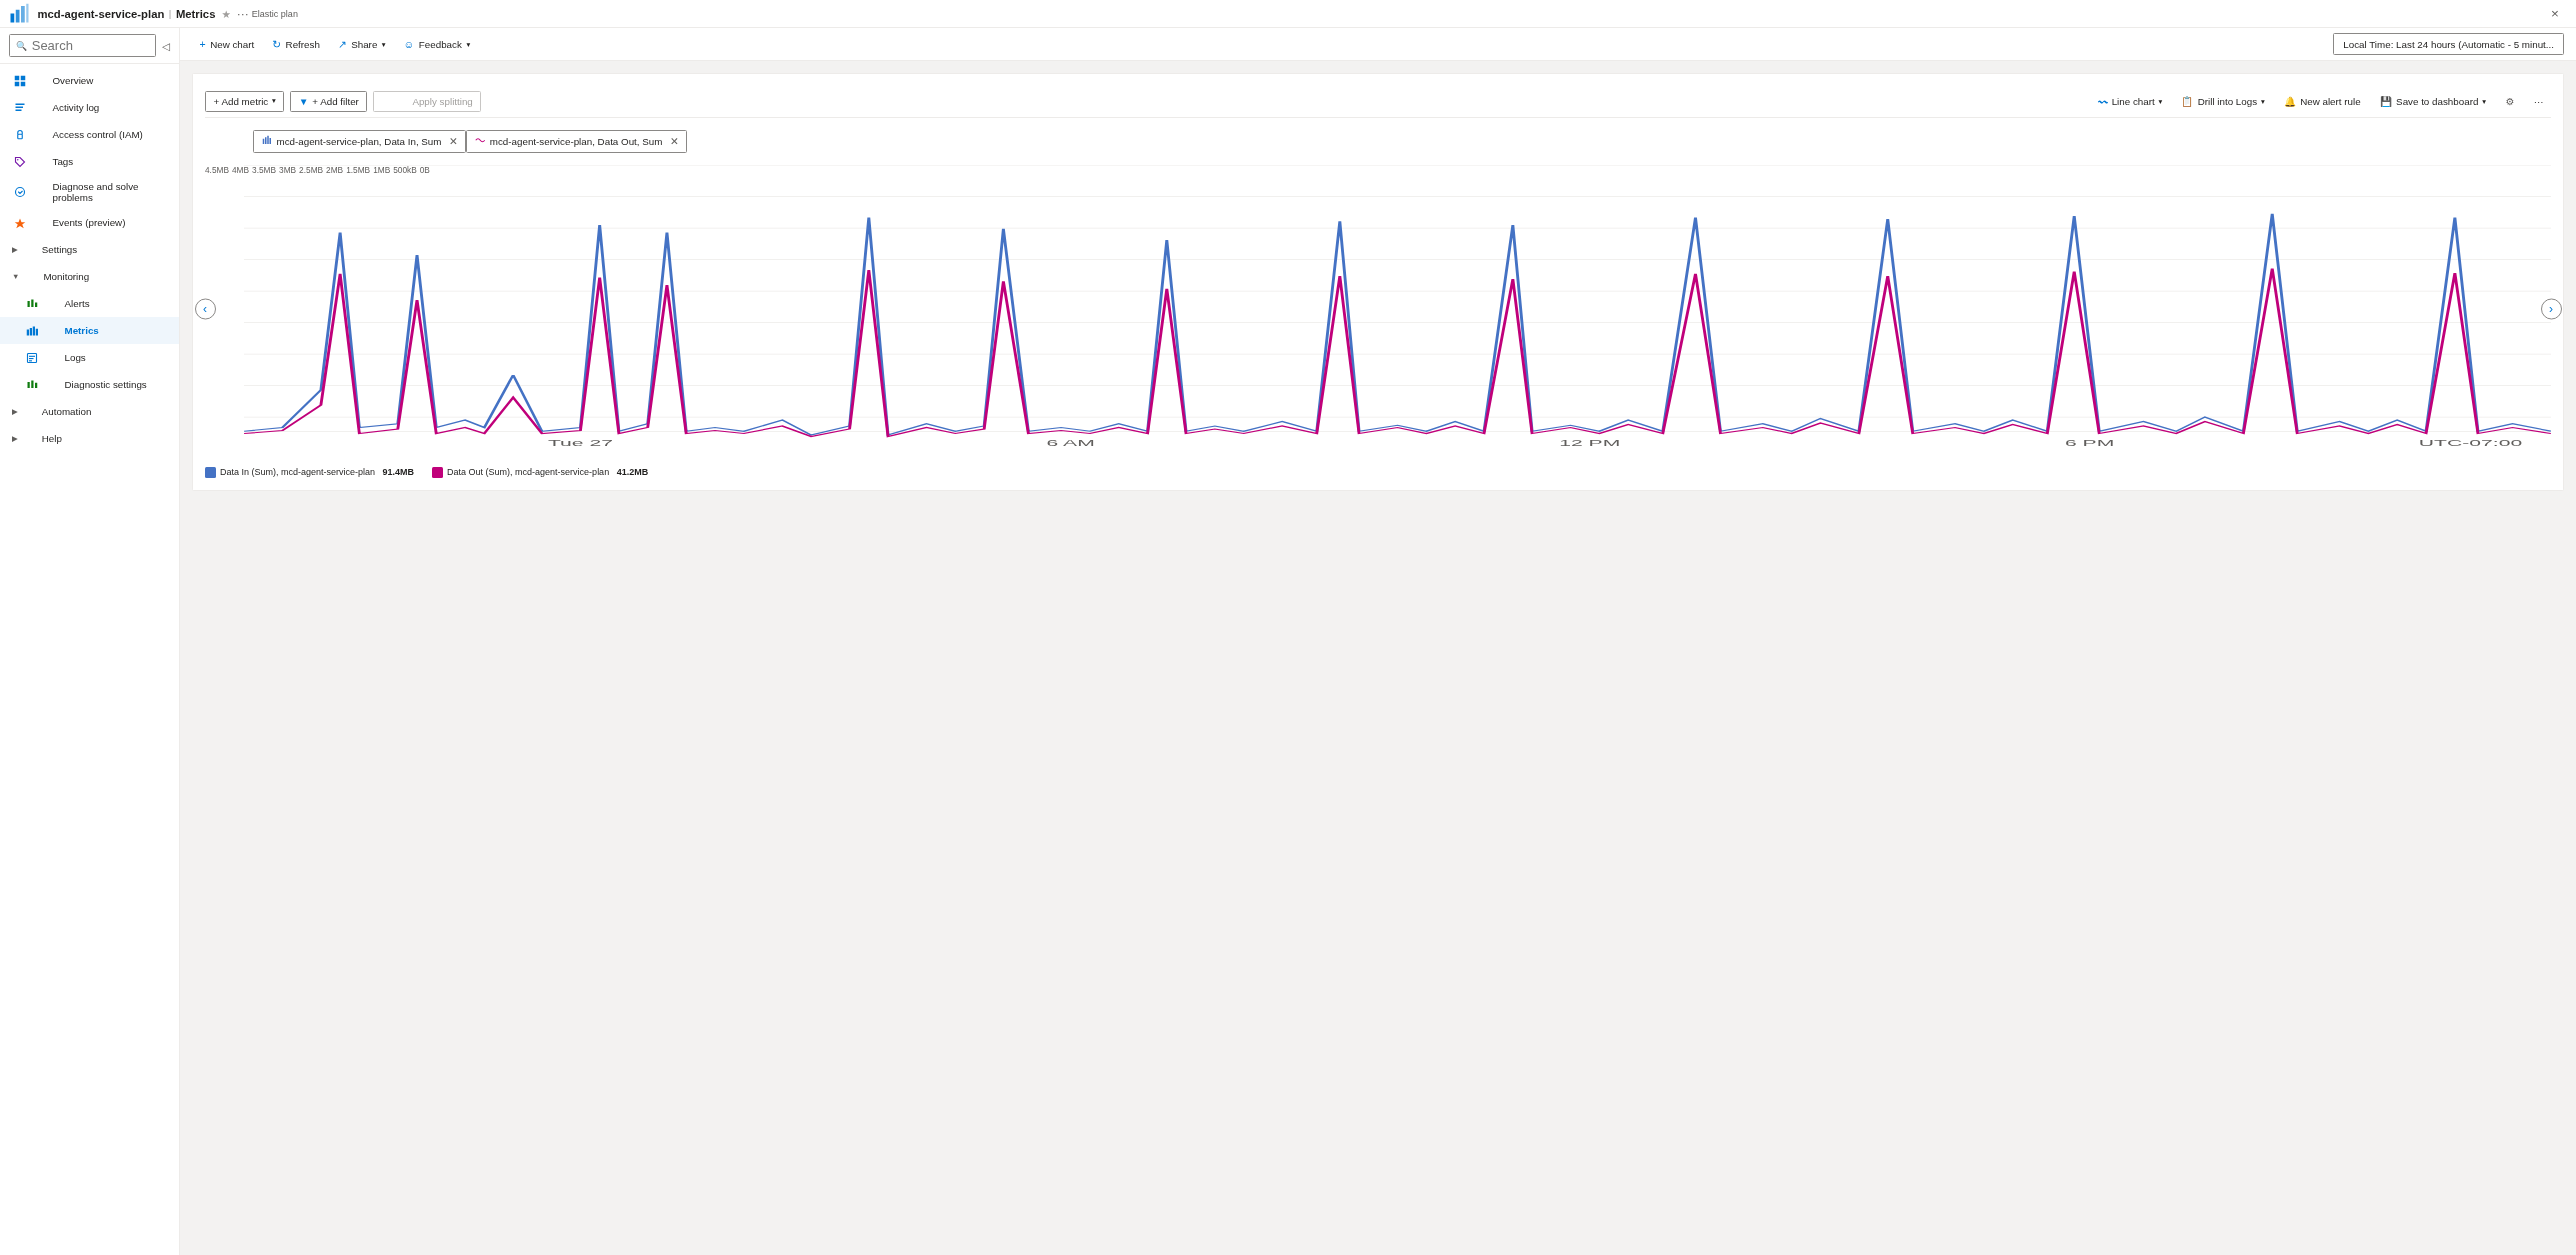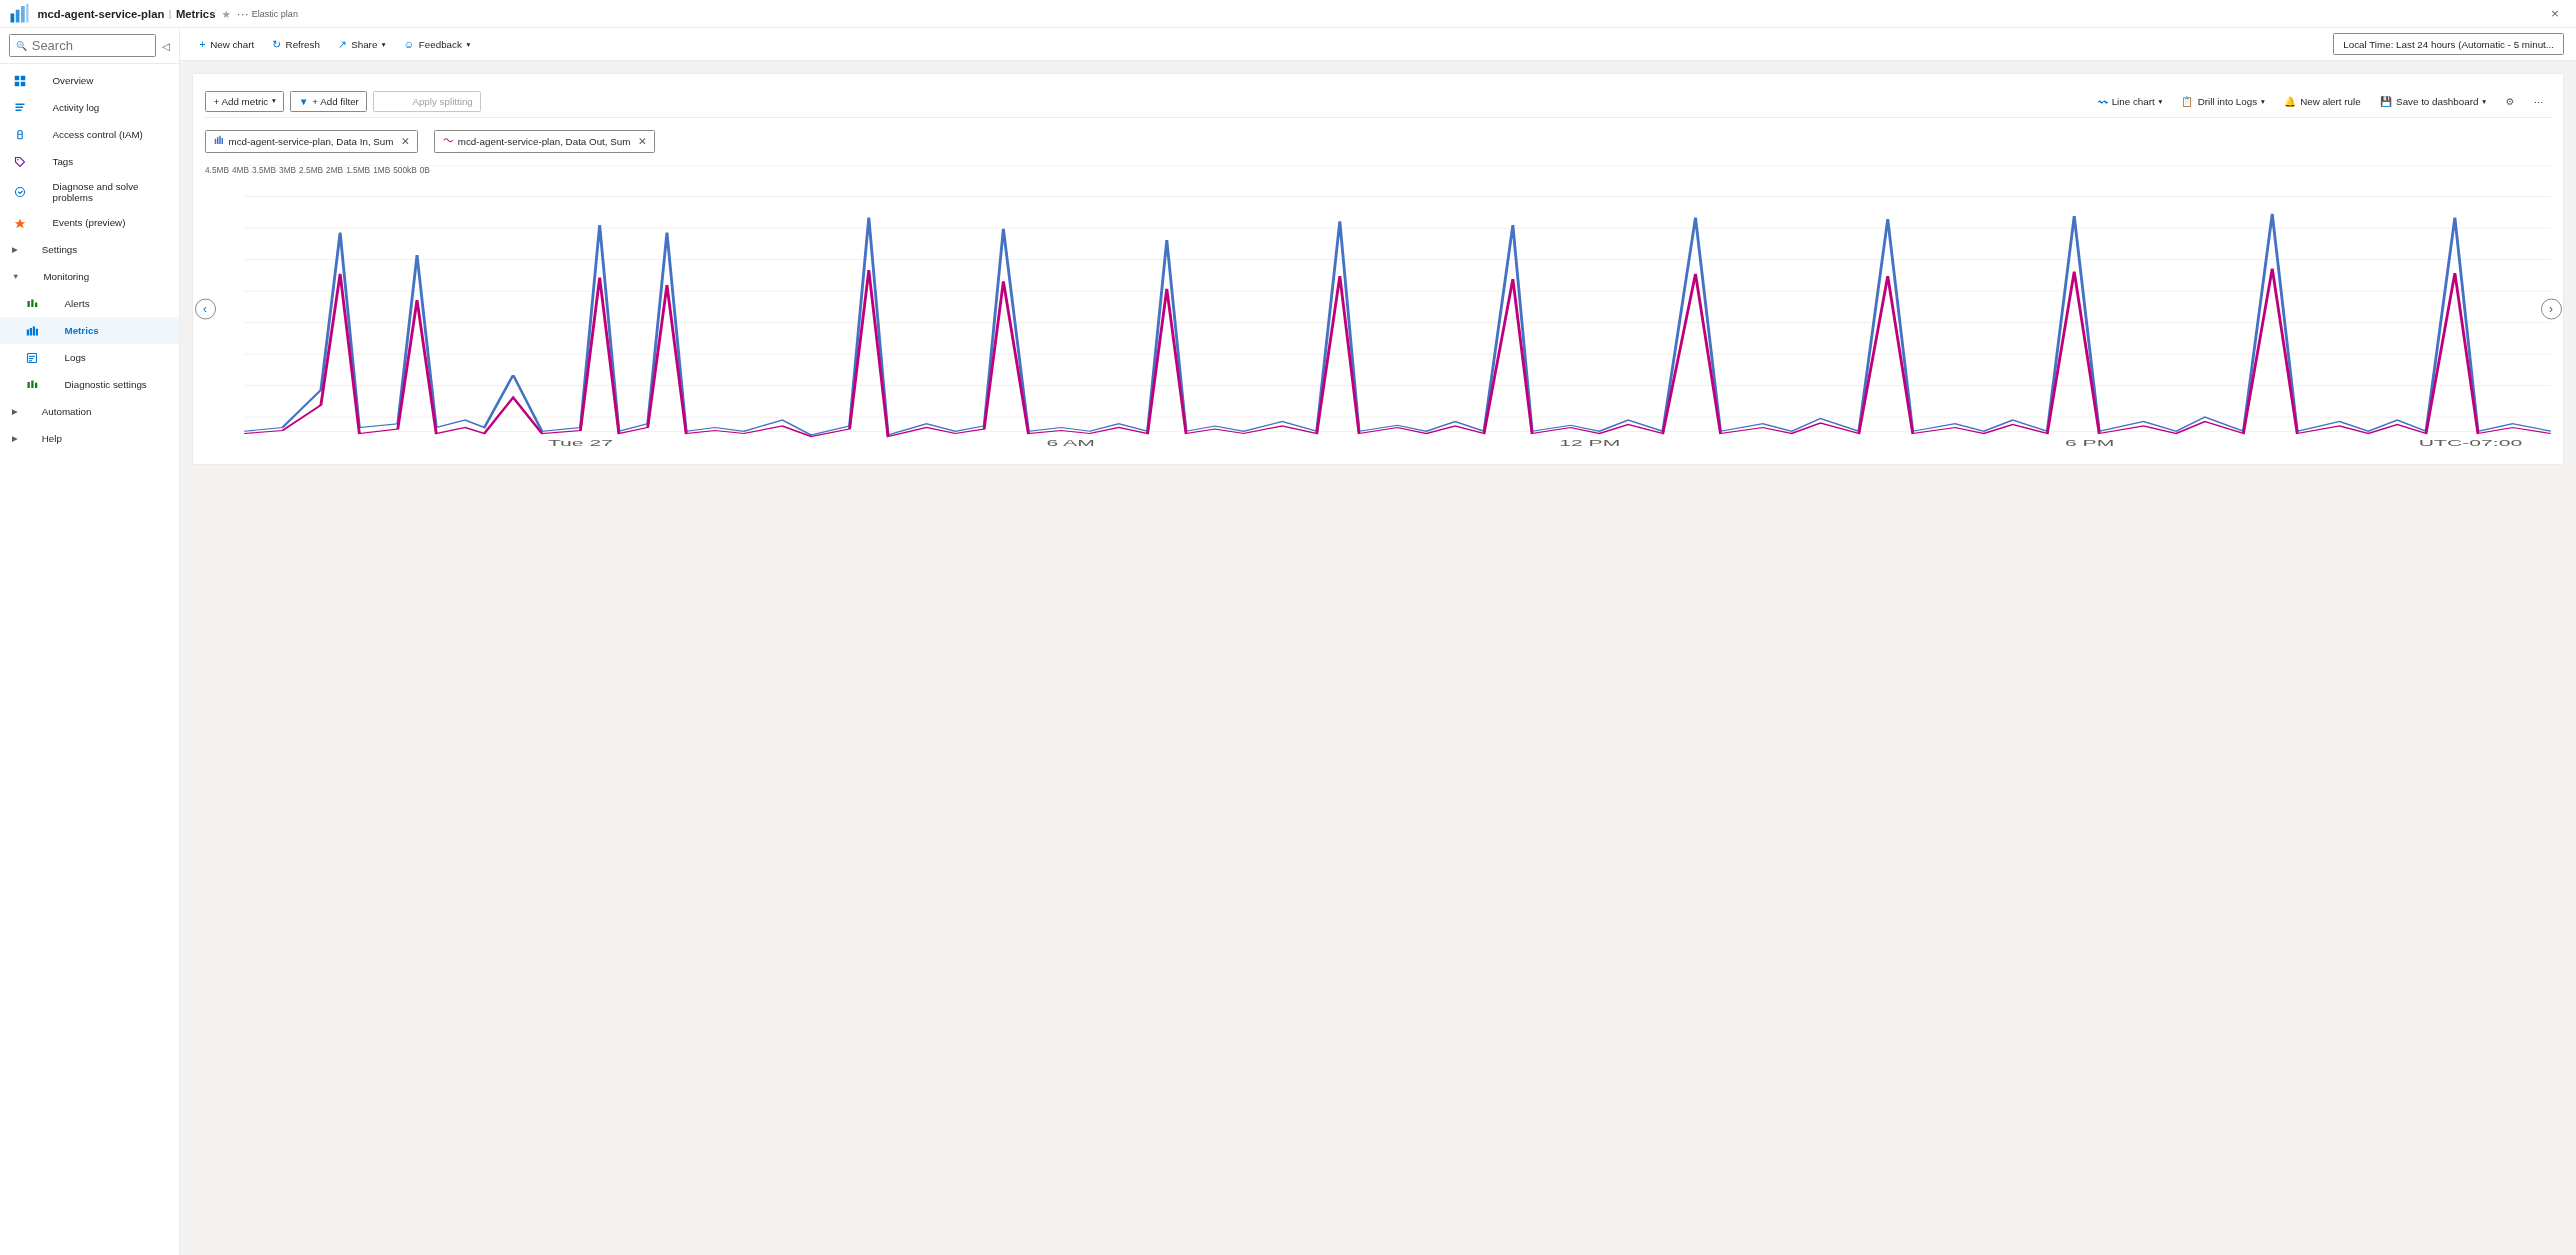--- a/index.html
+++ b/index.html
@@ -92,21 +92,21 @@
     }
     .chart-toolbar-btn.disabled { color: #a19f9d; border-color: #c8c6c4; cursor: default; padding-left: 38px; }
     .chart-toolbar-right { margin-left: auto; display: flex; align-items: center; gap: 4.5px; }
     .chart-toolbar-right-btn {
       display: flex; align-items: center; gap: 3.8px; padding: 3.8px 7.5px;
       border: none; background: transparent; cursor: pointer; color: #201f1e;
       font-size: 9.8px; border-radius: 1.5px; white-space: nowrap;
     }
 
     
-    .metric-pills { display: flex; gap: 16px; margin-bottom: 12px; flex-wrap: wrap; }
+    .metric-pills { display: flex; gap: 0; margin-bottom: 12px; flex-wrap: wrap; margin-left: 48px; }
     .metric-pill {
       display: flex; align-items: center; gap: 4.5px; padding: 4.5px 7.5px;
       border: 0.8px solid #8a8886; border-radius: 1.5px; background: #fff;
       font-size: 9.8px; cursor: pointer;
     }
     .metric-pill .pill-close { cursor: pointer; color: #605e5c; font-size: 10.5px; margin-left: 3px; }
 
     
     .chart-container { position: relative; width: 100%; }
     .chart-nav-btn {
@@ -451,17 +451,29 @@
                 <text x="175" y="375" text-anchor="middle" font-size="11" fill="#605e5c">Tue 27</text>
                 <text x="430" y="375" text-anchor="middle" font-size="11" fill="#605e5c">6 AM</text>
                 <text x="700" y="375" text-anchor="middle" font-size="11" fill="#605e5c">12 PM</text>
                 <text x="960" y="375" text-anchor="middle" font-size="11" fill="#605e5c">6 PM</text>
                 <text x="1185" y="375" text-anchor="end" font-size="11" fill="#605e5c">UTC-07:00</text>
               </svg>
             </div>
           </div>
         </div>
 
+        <div class="chart-legend">
+          <div class="legend-item">
+            <div class="legend-color" style="background:#4472C4;"></div>
+            <span>Data In (Sum), mcd-agent-service-plan</span>
+            <span class="legend-value">91.4MB</span>
+          </div>
+          <div class="legend-item">
+            <div class="legend-color" style="background:#C0007A;"></div>
+            <span>Data Out (Sum), mcd-agent-service-plan</span>
+            <span class="legend-value">41.2MB</span>
+          </div>
+        </div>
       </div>
     </div>
   </div>
 </div>
 
 
 </body></html>

